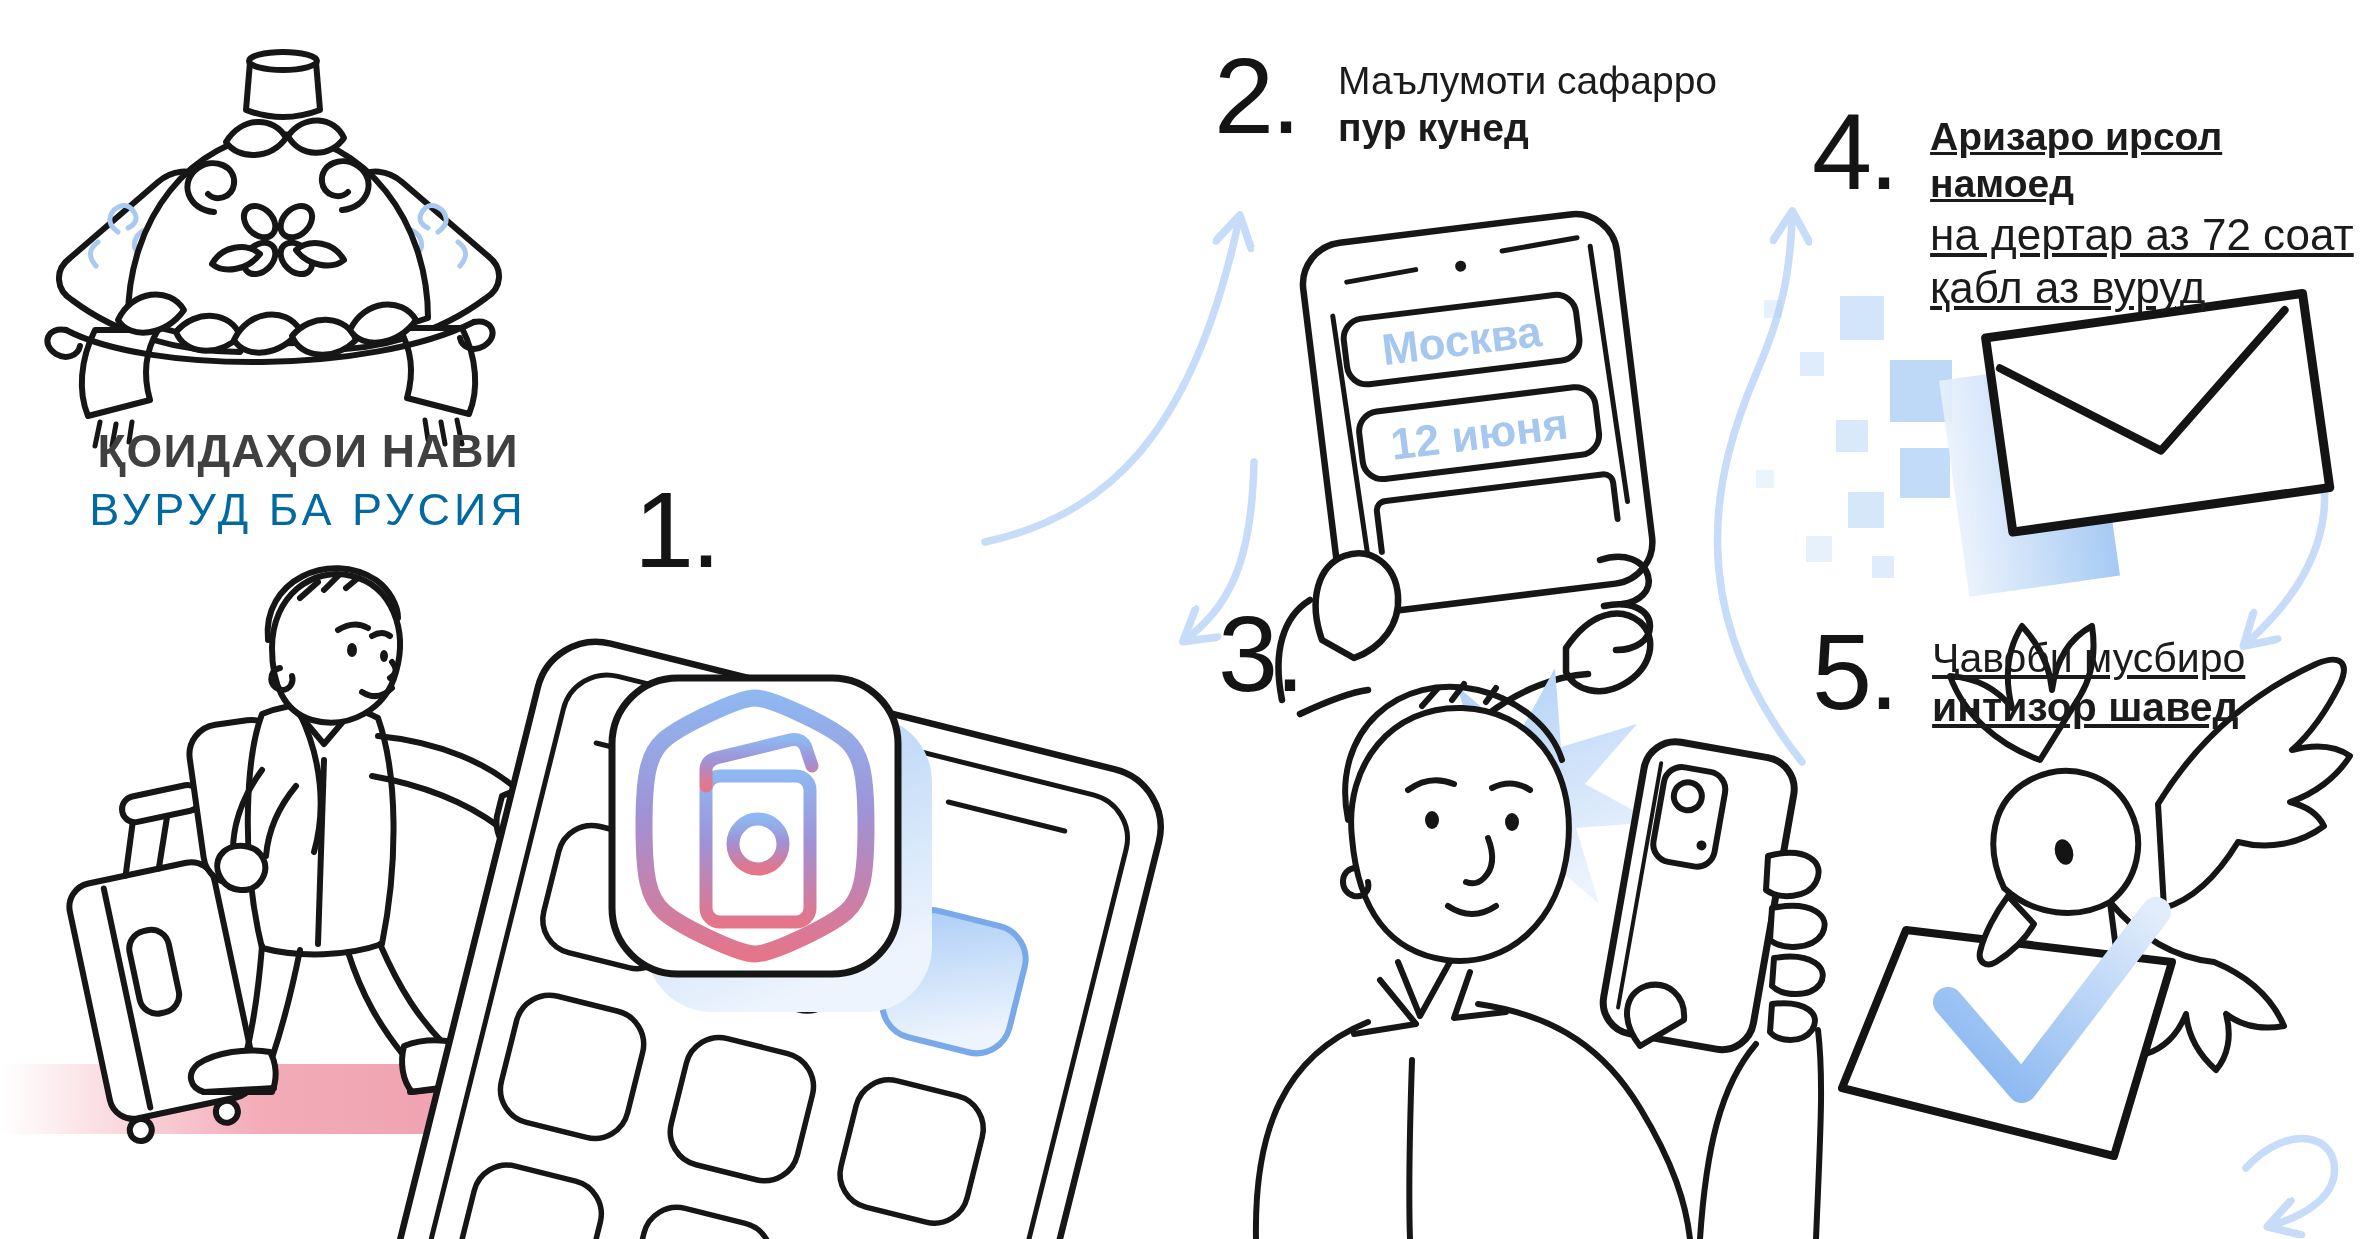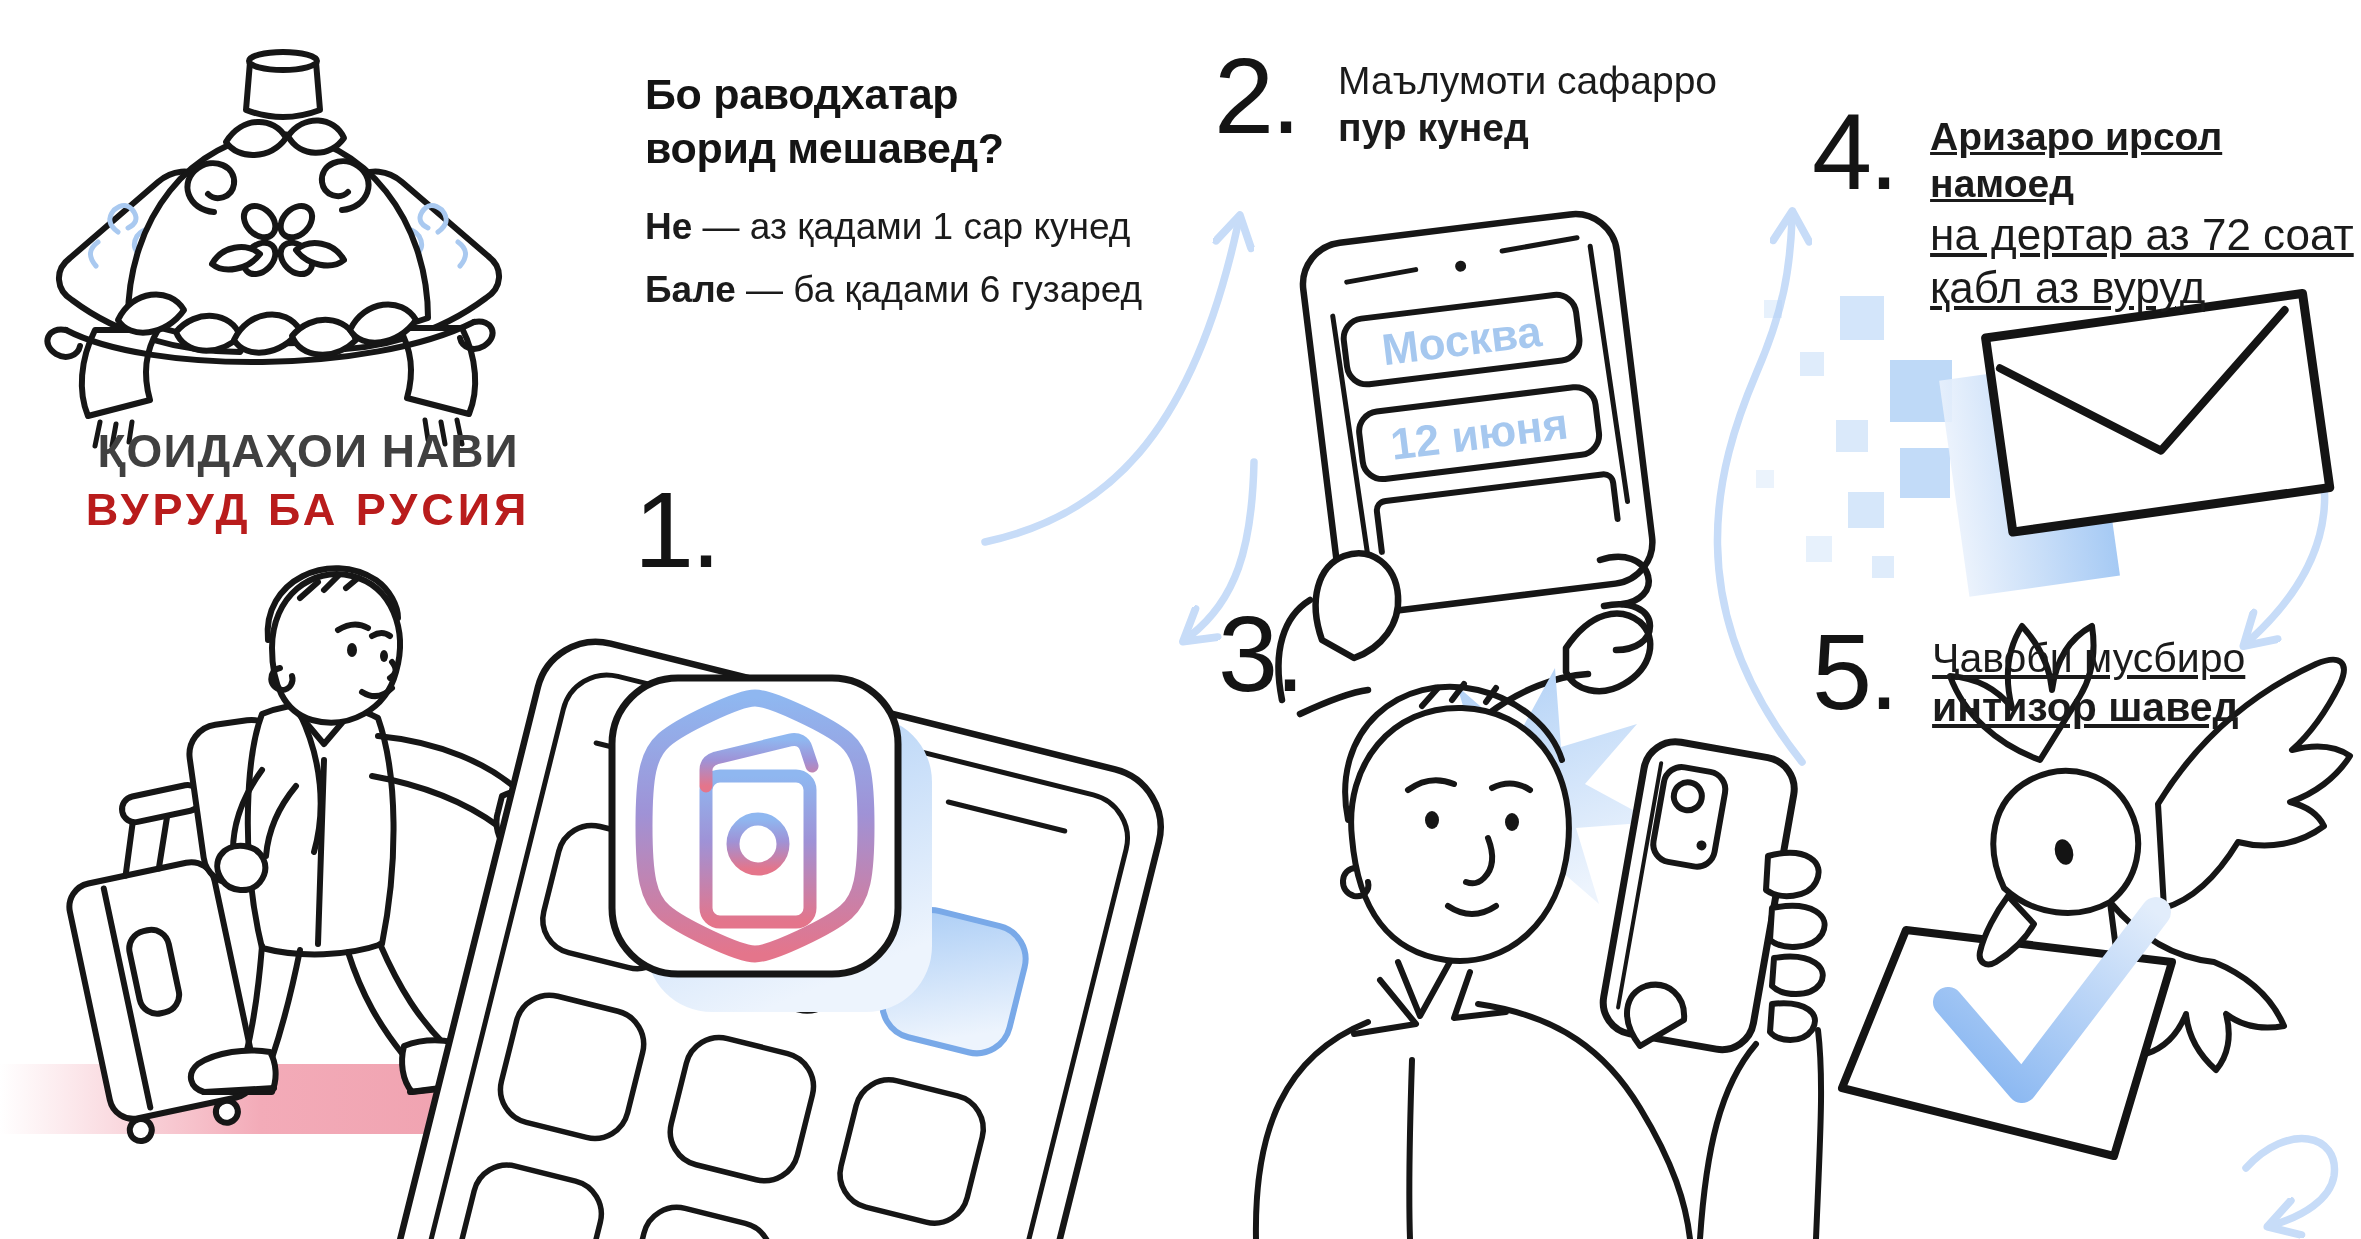--- a/index.html
+++ b/index.html
@@ -9,21 +9,21 @@
   }
   .abs{position:absolute;}
   svg{display:block;}
   svg text{font-family:"Liberation Sans",sans-serif;}
 
   .art{position:absolute;inset:0;width:2361px;height:1239px;z-index:1;}
   .txt{z-index:2;}
 
   .title-block{left:78px;top:422px;width:460px;text-align:center;line-height:1.28;}
   .title-l1{font-weight:700;font-size:46px;letter-spacing:1px;color:#404040;}
-  .title-l2{font-weight:700;font-size:45px;letter-spacing:4px;color:#b91c1c;}
+  .title-l2{font-weight:400;font-size:45px;letter-spacing:4px;color:#0369a1;}
 
   .question-block{left:645px;top:68px;width:560px;}
   .q-head{font-weight:700;font-size:43px;line-height:1.25;color:#141414;letter-spacing:-.3px;}
   .q-answers{margin-top:32px;font-size:37px;line-height:1.0;}
   .q-row{margin-top:26px;}
   .kw{font-weight:700;}
 
   .step{display:flex;align-items:flex-start;}
   .step-num{font-size:108px;font-weight:400;color:#141414;line-height:.88;letter-spacing:-3px;}
   .step-text{font-size:39px;line-height:1.2;padding-top:10px;}
@@ -317,30 +317,20 @@
       <ellipse cx="2064" cy="852" rx="9" ry="13" fill="#141414" stroke="none" transform="rotate(-15 2064 852)"></ellipse>
       <path fill="#fff" d="M2008 896 C 1996 912 1984 934 1980 952 C 1978 962 1986 968 1996 962 C 2012 952 2026 938 2034 924 Z"></path>
     </g>
   </svg>
 
   <div class="abs txt title-block">
     <div class="title-l1">ҚОИДАҲОИ НАВИ</div>
     <div class="title-l2">ВУРУД БА РУСИЯ</div>
   </div>
 
-  <div class="abs txt question-block">
-    <div class="q-head">
-      <div>Бо раводхатар</div>
-      <div>ворид мешавед?</div>
-    </div>
-    <div class="q-answers">
-      <div class="q-row"><span class="kw">Не</span><span> — аз қадами 1 сар кунед</span></div>
-      <div class="q-row"><span class="kw">Бале</span><span> — ба қадами 6 гузаред</span></div>
-    </div>
-  </div>
 
   <div class="abs txt step st1">
     <div class="step-num">1.</div>
   </div>
 
   <div class="abs txt step st2">
     <div class="step-num">2.</div>
     <div class="step-text">
       <div>Маълумоти сафарро</div>
       <div class="bold">пур кунед</div>

